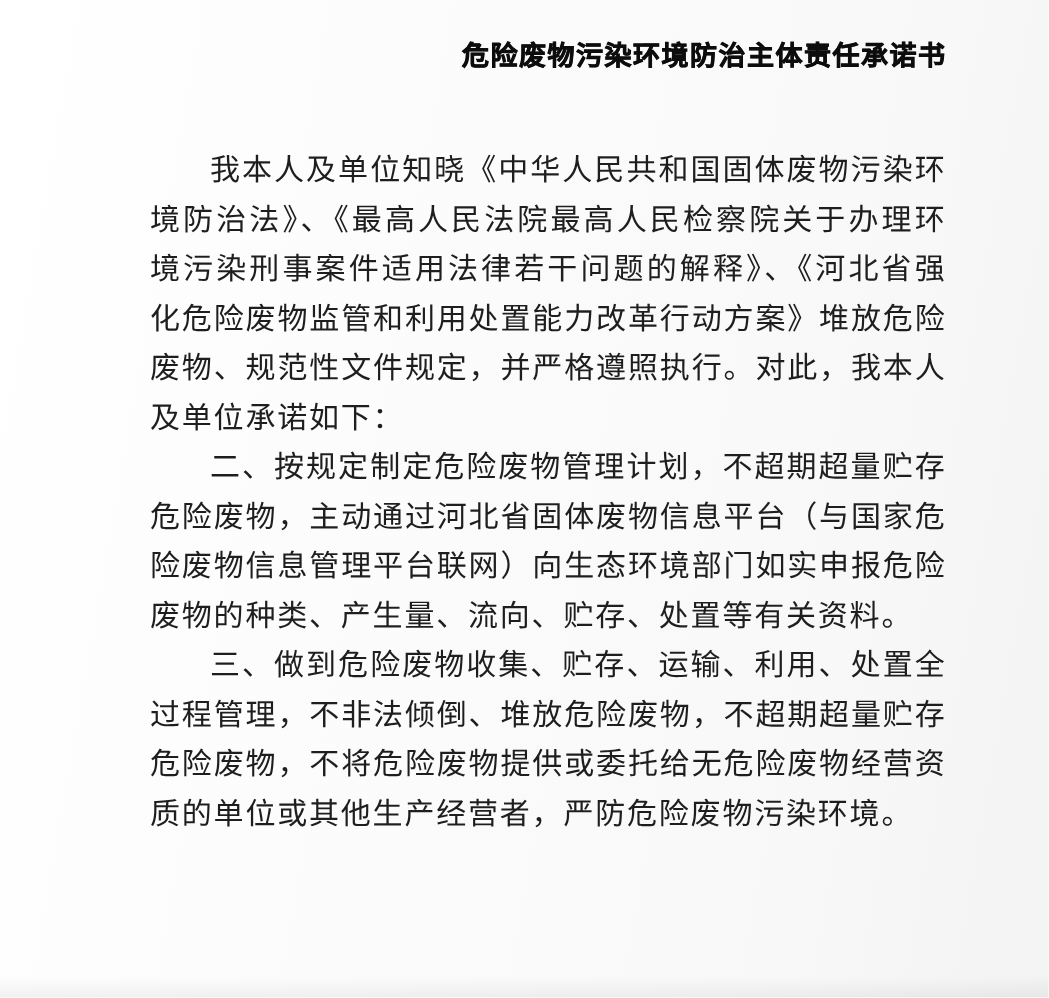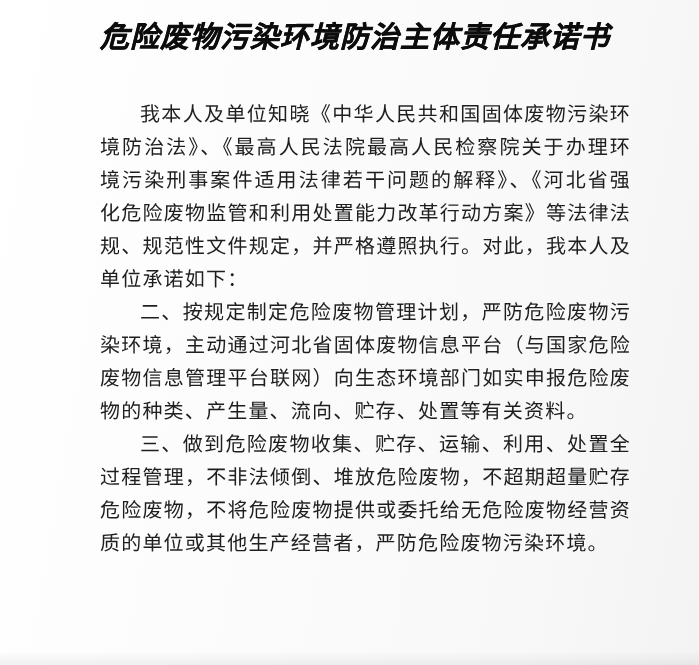--- a/index.html
+++ b/index.html
@@ -37,28 +37,27 @@
     content: "";
     position: absolute;
     left: 0; right: 0; bottom: 0;
     height: 14px;
     background: linear-gradient(to bottom, rgba(0,0,0,0) 0%, rgba(0,0,0,0.05) 100%);
     pointer-events: none;
   }
   .doc-title {
     margin: 0 0 44px 0;
     padding: 0;
-    text-align: left;
+    text-align: right;
     font-family: "Liberation Sans", "DejaVu Sans", sans-serif;
-    font-size: 29px;
+    font-size: 18px;
     font-weight: 900;
     letter-spacing: 1px;
     color: var(--title-color);
     line-height: 34px;
-    font-style: italic;
     -webkit-text-stroke: 0.4px var(--title-color);
   }
   .doc-body {
     color: var(--text-color);
     font-size: 20px;
     line-height: 33px;
     letter-spacing: 1.2px;
     text-align: justify;
     text-justify: inter-ideograph;
   }
@@ -68,17 +67,17 @@
     text-indent: 2em;
   }
 </style>
 </head>
 <body>
 
 <div class="page">
   <h1 class="doc-title">危险废物污染环境防治主体责任承诺书</h1>
 
   <div class="doc-body">
-    <p class="doc-paragraph">我本人及单位知晓《中华人民共和国固体废物污染环境防治法》、《最高人民法院最高人民检察院关于办理环境污染刑事案件适用法律若干问题的解释》、《河北省强化危险废物监管和利用处置能力改革行动方案》等法律法规、规范性文件规定，并严格遵照执行。对此，我本人及单位承诺如下：</p>
-    <p class="doc-paragraph">二、按规定制定危险废物管理计划，严防危险废物污染环境，主动通过河北省固体废物信息平台（与国家危险废物信息管理平台联网）向生态环境部门如实申报危险废物的种类、产生量、流向、贮存、处置等有关资料。</p>
+    <p class="doc-paragraph">我本人及单位知晓《中华人民共和国固体废物污染环境防治法》、《最高人民法院最高人民检察院关于办理环境污染刑事案件适用法律若干问题的解释》、《河北省强化危险废物监管和利用处置能力改革行动方案》堆放危险废物、规范性文件规定，并严格遵照执行。对此，我本人及单位承诺如下：</p>
+    <p class="doc-paragraph">二、按规定制定危险废物管理计划，不超期超量贮存危险废物，主动通过河北省固体废物信息平台（与国家危险废物信息管理平台联网）向生态环境部门如实申报危险废物的种类、产生量、流向、贮存、处置等有关资料。</p>
     <p class="doc-paragraph">三、做到危险废物收集、贮存、运输、利用、处置全过程管理，不非法倾倒、堆放危险废物，不超期超量贮存危险废物，不将危险废物提供或委托给无危险废物经营资质的单位或其他生产经营者，严防危险废物污染环境。</p>
   </div>
 </div>
 
 </body></html>

